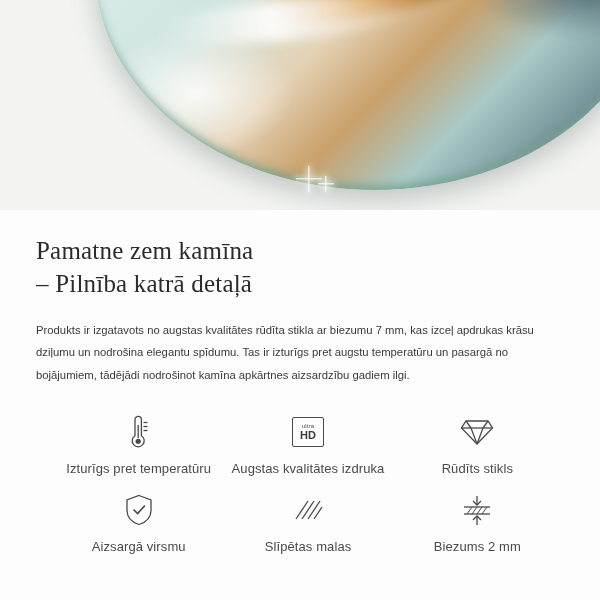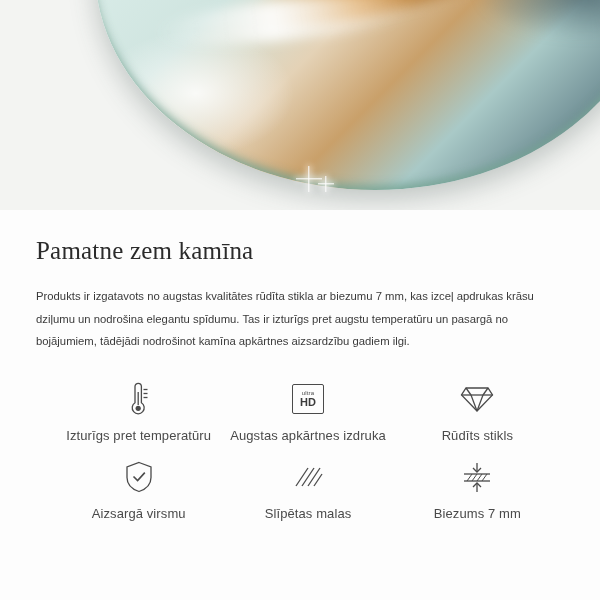--- a/index.html
+++ b/index.html
@@ -185,20 +185,21 @@
       <div class="vein v5"></div>
       <div class="disc-edge"></div>
     </div>
     <div class="sparkle s1"></div>
     <div class="sparkle s2"></div>
   </div>
 
   <div class="content">
     <h1 class="title">
       <span class="line">Pamatne zem kamīna</span>
+      <span class="line">– Pilnība katrā detaļā</span>
     </h1>
     <p class="desc">Produkts ir izgatavots no augstas kvalitātes rūdīta stikla ar biezumu 7 mm, kas izceļ apdrukas krāsu dziļumu un nodrošina elegantu spīdumu. Tas ir izturīgs pret augstu temperatūru un pasargā no bojājumiem, tādējādi nodrošinot kamīna apkārtnes aizsardzību gadiem ilgi.</p>
 
     <div class="features">
 
       <div class="feature">
         <div class="ico">
           <svg width="34" height="36" viewBox="0 0 34 36" fill="none" stroke="#4a4a4a" stroke-width="1.3">
             <path d="M13 5.5a3.2 3.2 0 0 1 6.4 0v16.2a6 6 0 1 1-6.4 0z"></path>
             <line x1="16.2" y1="11" x2="16.2" y2="24"></line>
@@ -211,21 +212,21 @@
         <div class="cap">Izturīgs pret temperatūru</div>
       </div>
 
       <div class="feature">
         <div class="ico">
           <div class="hd-box">
             <span class="u">ultra</span>
             <span class="h">HD</span>
           </div>
         </div>
-        <div class="cap">Augstas apkārtnes izdruka</div>
+        <div class="cap">Augstas kvalitātes izdruka</div>
       </div>
 
       <div class="feature">
         <div class="ico">
           <svg width="34" height="30" viewBox="0 0 34 30" fill="none" stroke="#4a4a4a" stroke-width="1.3">
             <path d="M6 4 h22 l4.5 7 -15.5 16 -15.5 -16 z"></path>
             <line x1="1.5" y1="11" x2="32.5" y2="11"></line>
             <line x1="6" y1="4" x2="11" y2="11"></line>
             <line x1="28" y1="4" x2="23" y2="11"></line>
             <line x1="11" y1="11" x2="17" y2="27"></line>
@@ -265,18 +266,18 @@
             <line x1="4" y1="14" x2="30" y2="14"></line>
             <line x1="4" y1="21" x2="30" y2="21"></line>
             <line x1="7" y1="21" x2="12" y2="14" stroke-width="1"></line>
             <line x1="12" y1="21" x2="17" y2="14" stroke-width="1"></line>
             <line x1="17" y1="21" x2="22" y2="14" stroke-width="1"></line>
             <line x1="22" y1="21" x2="27" y2="14" stroke-width="1"></line>
             <line x1="17" y1="24" x2="17" y2="32"></line>
             <polyline points="13,27 17,23 21,27"></polyline>
           </svg>
         </div>
-        <div class="cap">Biezums 7 mm</div>
+        <div class="cap">Biezums 2 mm</div>
       </div>
 
     </div>
   </div>
 </div>
 
 </body></html>

